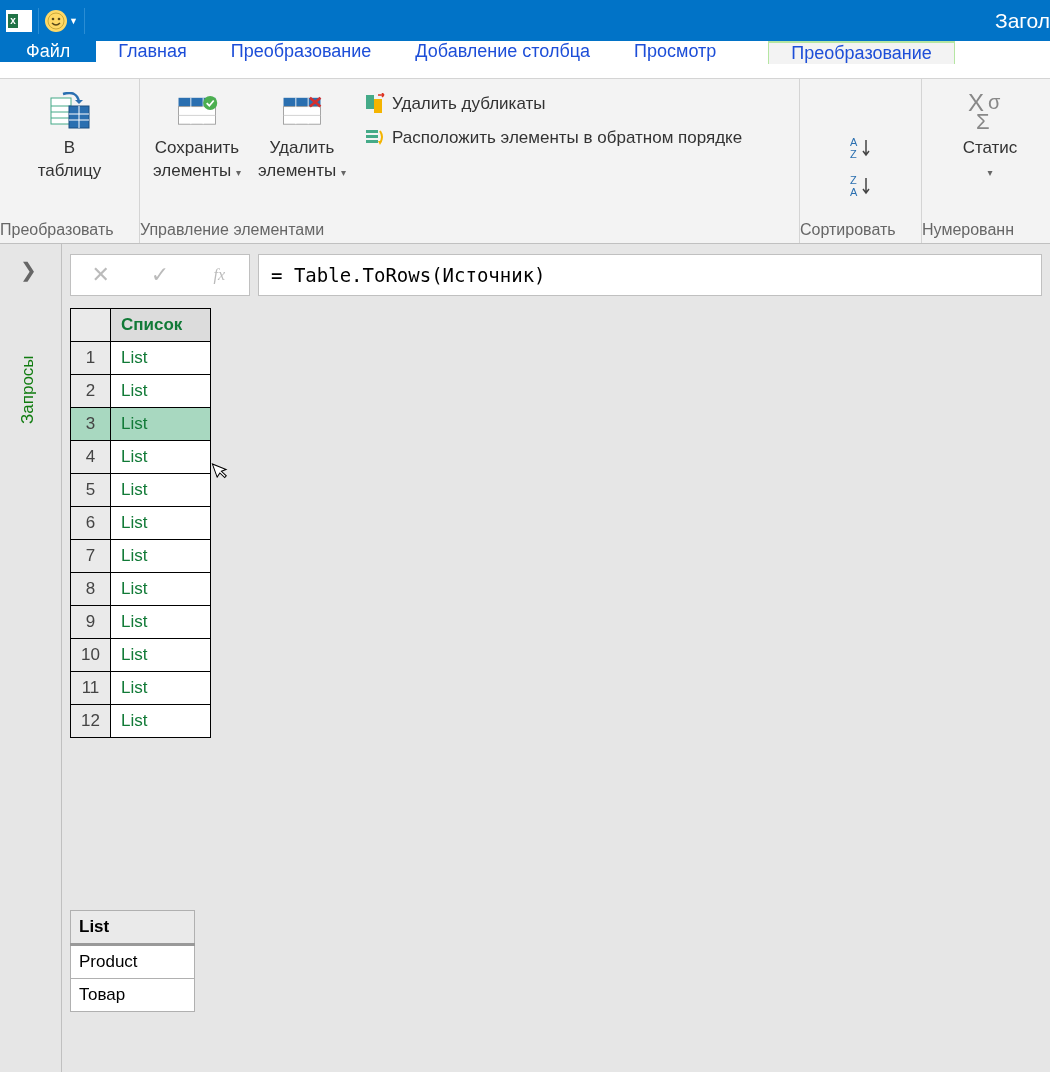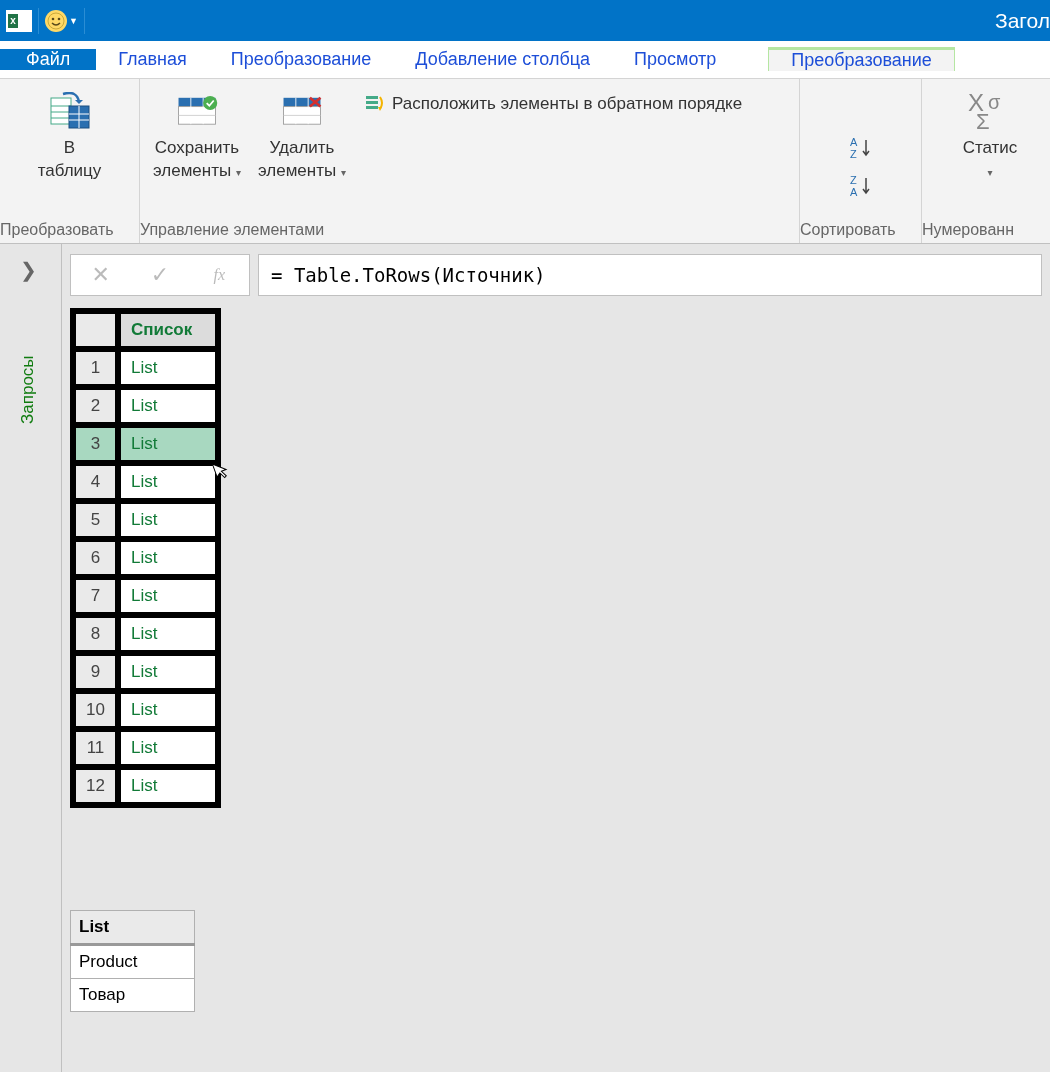--- a/index.html
+++ b/index.html
@@ -10,21 +10,21 @@
 .titlebar .excel-icon { width: 26px; height: 22px; margin-left: 6px; background: white; display: flex; align-items: center; justify-content: center; color: #217346; font-weight: bold; font-size: 14px; position: relative; }
 .titlebar .excel-icon::before { content: ''; position: absolute; left: 2px; width: 10px; height: 14px; background: #217346; }
 .titlebar .excel-icon span { position: relative; z-index: 1; color: white; font-size: 10px; margin-left: -12px; }
 .titlebar .sep { width: 1px; height: 26px; background: #2a8dd4; margin: 0 6px; }
 .titlebar .smiley { width: 22px; height: 22px; border-radius: 50%; background: #ffd966; display: flex; align-items: center; justify-content: center; font-size: 14px; }
 .titlebar .qat-dd { font-size: 9px; margin-left: 2px; color: white; }
 .titlebar .contextual { position: absolute; right: 55px; top: 0; height: 41px; background: #b5e6a2; color: #333; padding: 0 12px; display: flex; align-items: center; font-size: 18px; }
 .titlebar .title-right { position: absolute; right: 0; top: 0; height: 41px; padding: 0 0 0 8px; display: flex; align-items: center; font-size: 21px; }
 
 
-.tabstrip { height: 38px; background: white; display: flex; align-items: center; border-bottom: 1px solid #d4d4d4; }
+.tabstrip { height: 38px; background: white; display: flex; align-items: flex-start; border-bottom: 1px solid #d4d4d4; }
 .tab { padding: 0 22px; display: flex; align-items: center; font-size: 18px; color: #1d4ed8; cursor: pointer; }
 .tab.file { background: #0173c7; color: white; padding: 0 26px; }
 .tab.context { border: 1px solid #b5e6a2; border-bottom: none; border-top: 3px solid #b5e6a2; margin-top: -1px; background: #f3f3f3; }
 
 
 .ribbon { height: 165px; background: #f3f3f3; border-bottom: 1px solid #c0c0c0; display: flex; }
 .ribbon-group { border-right: 1px solid #d4d4d4; padding: 6px 8px 2px 8px; display: flex; flex-direction: column; position: relative; }
 .ribbon-group .group-label { text-align: left; font-size: 16px; color: #666; position: absolute; bottom: 4px; left: 0; right: 0; }
 .ribbon-group .group-content { flex: 1; display: flex; align-items: flex-start; gap: 8px; }
 
@@ -53,21 +53,21 @@
 
 .formula-row { display: flex; align-items: stretch; padding: 10px 8px 8px 8px; gap: 8px; }
 .fb-btns { width: 180px; height: 42px; border: 1px solid #c0c0c0; background: white; display: flex; }
 .fb-btn { flex: 1; display: flex; align-items: center; justify-content: center; color: #bbb; font-size: 22px; font-family: serif; cursor: pointer; }
 .fb-btn.fx { font-style: italic; font-size: 16px; }
 .formula-input { flex: 1; height: 42px; border: 1px solid #c0c0c0; background: white; padding: 0 12px; display: flex; align-items: center; font-family: Consolas, monospace; font-size: 19px; }
 
 
 .grid-wrap { margin: 4px 0 0 8px; }
 .data-grid { border-collapse: collapse; background: white; }
-.data-grid th, .data-grid td { border: 6px solid #000000; padding: 6px 10px; font-size: 17px; text-align: left; }
+.data-grid th, .data-grid td { border: 1px solid #000000; padding: 6px 10px; font-size: 17px; text-align: left; }
 .data-grid th.corner { background: #eaeaea; width: 40px; }
 .data-grid th.colhead { background: #dcdcdc; color: #117a37; font-weight: 600; width: 100px; }
 .data-grid td.rownum { background: #eaeaea; text-align: center; color: #444; width: 40px; }
 .data-grid td.val { color: #117a37; width: 100px; }
 .data-grid tr.selected td.rownum { background: #a8d8c0; }
 .data-grid tr.selected td.val { background: #a8d8c0; }
 
 
 .preview-wrap { margin-top: auto; padding: 0 0 60px 8px; }
 .preview-tbl { border-collapse: collapse; background: white; }
@@ -160,20 +160,30 @@
             <line x1="4" y1="24" x2="46" y2="24" stroke="#ccc"></line>
             <path d="M34 4 L46 14 M46 4 L34 14" stroke="#d32f2f" stroke-width="3"></path>
           </svg>
         </div>
         <div class="btn-label"><span>Удалить</span><br><span>элементы</span> <span class="dd">▾</span></div>
       </div>
       <div style="display:flex; flex-direction:column; gap:4px; padding-top:4px">
         <div class="small-btn">
           <span class="sicon">
             <svg width="22" height="22" viewBox="0 0 22 22">
+                <rect x="2" y="2" width="8" height="14" fill="#4a8"></rect>
+                <rect x="10" y="6" width="8" height="14" fill="#f4b400"></rect>
+                <path d="M14 2 L20 2 M20 2 L18 0 M20 2 L18 4" stroke="#d32" stroke-width="1.5"></path>
+              </svg>
+          </span>
+          <span>Удалить дубликаты</span>
+        </div>
+        <div class="small-btn">
+          <span class="sicon">
+            <svg width="22" height="22" viewBox="0 0 22 22">
                 <rect x="2" y="3" width="12" height="3" fill="#4a8"></rect>
                 <rect x="2" y="8" width="12" height="3" fill="#4a8"></rect>
                 <rect x="2" y="13" width="12" height="3" fill="#4a8"></rect>
                 <path d="M16 4 Q20 10 16 16" stroke="#f4b400" stroke-width="2" fill="none"></path>
                 <path d="M14 14 L16 18 L18 14" fill="#f4b400"></path>
               </svg>
           </span>
           <span>Расположить элементы в обратном порядке</span>
         </div>
       </div>

